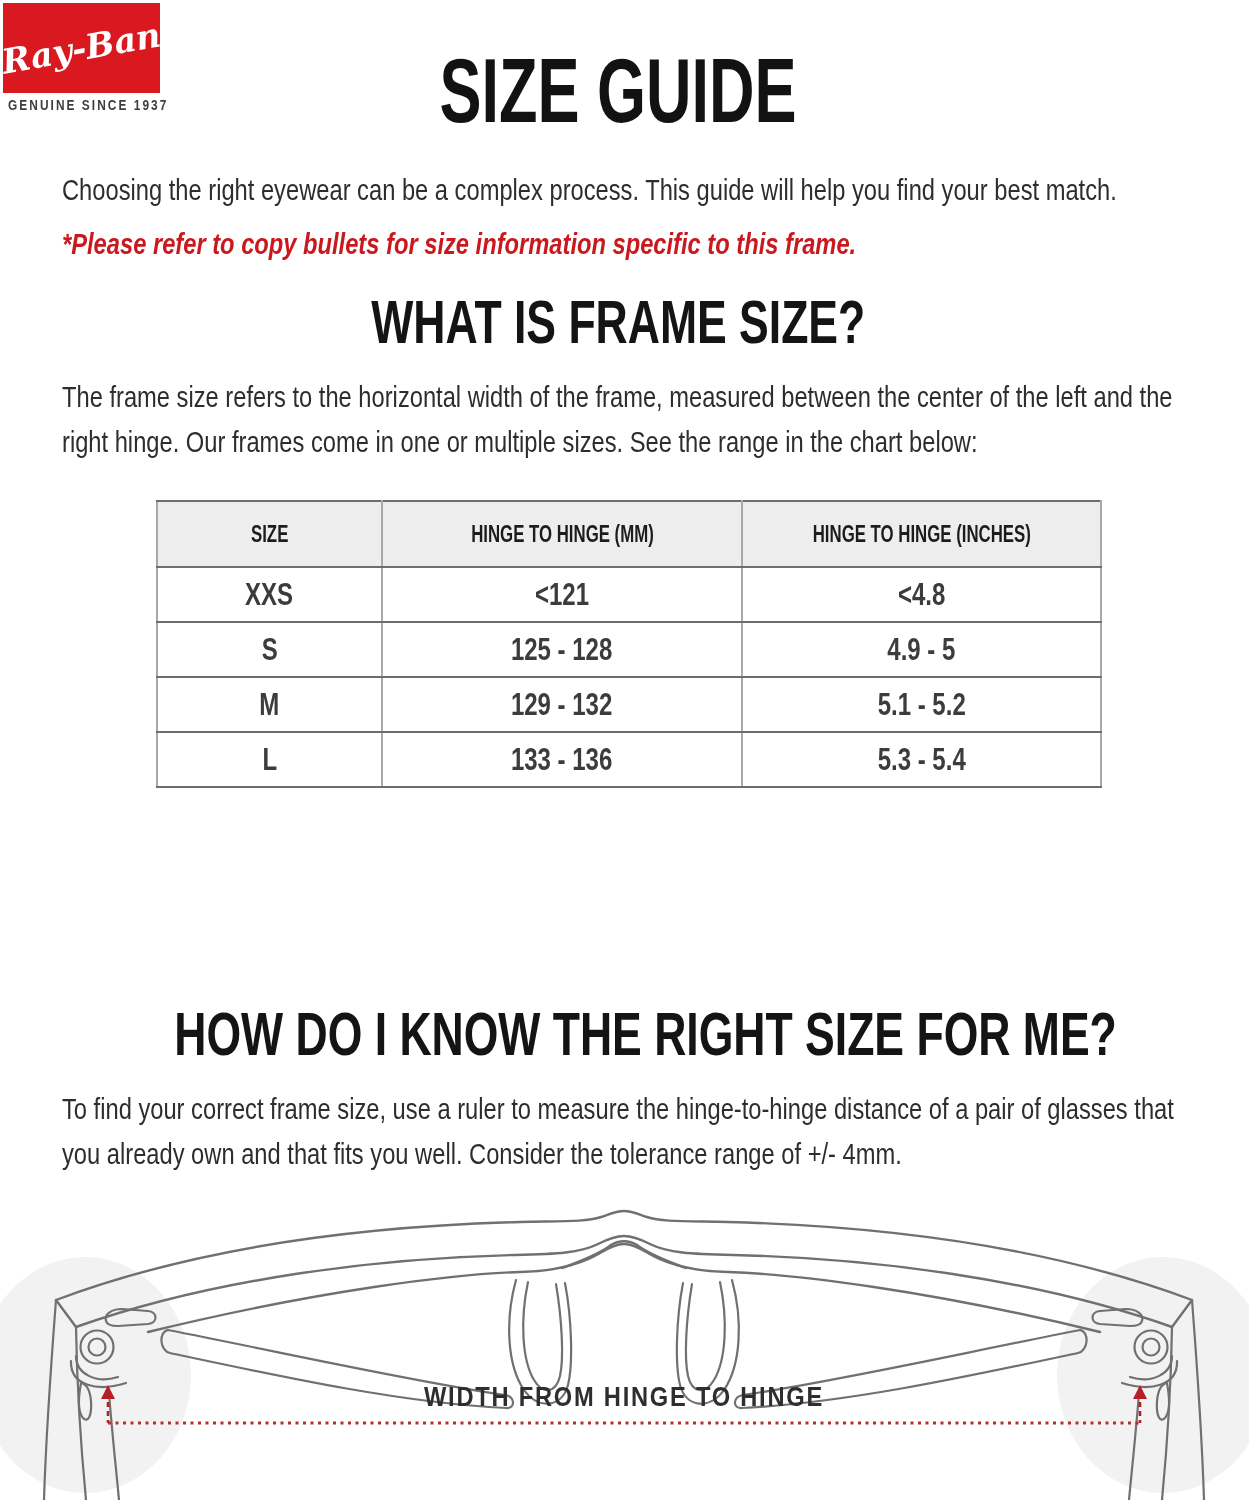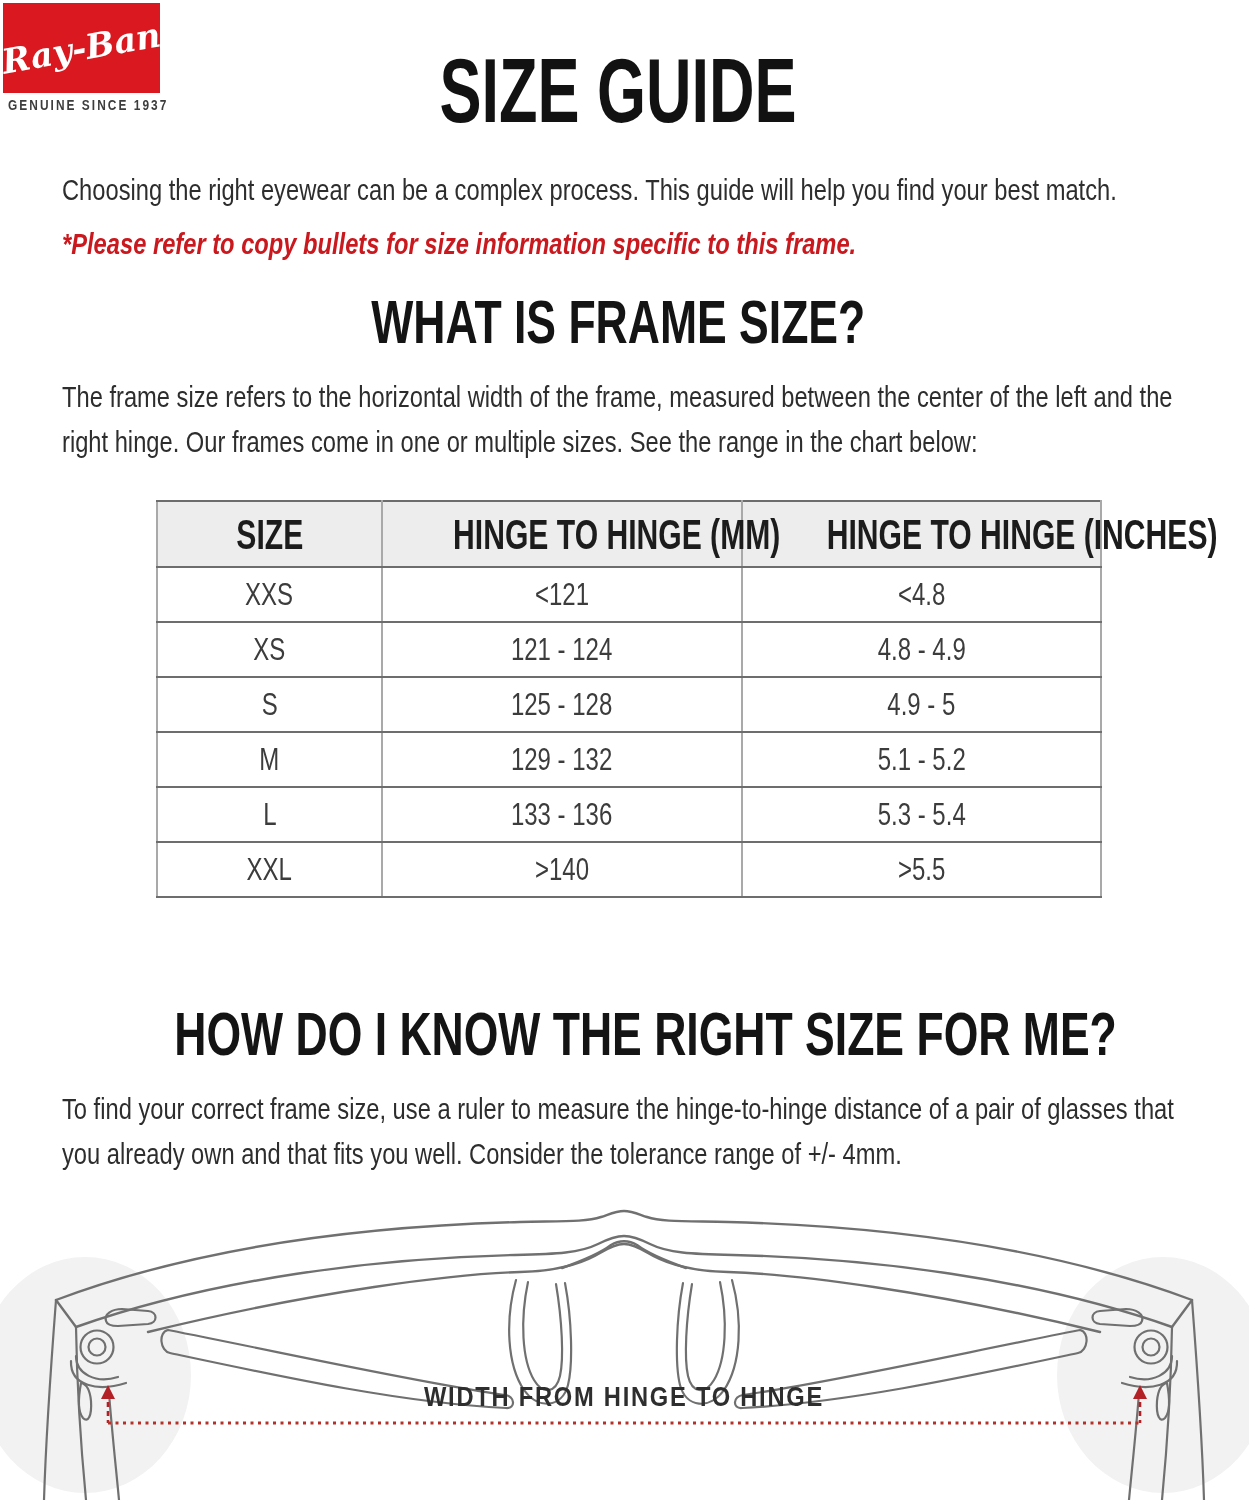--- a/index.html
+++ b/index.html
@@ -39,22 +39,22 @@
   .para2 { top:1086px; }
   
   .size-table-wrap { position:absolute; left:156px; top:500px; }
   table { border-collapse:collapse; table-layout:fixed; width:944px; }
   col.c1 { width:225px; } col.c2 { width:360px; } col.c3 { width:359px; }
   th, td {
     border-top:2px solid #6d6d6d; border-bottom:2px solid #6d6d6d;
     border-left:2px solid #a9a9a9; border-right:2px solid #a9a9a9;
     text-align:center; vertical-align:middle; white-space:nowrap;
   }
-  th { height:66px; background:#ededed; font-size:43px; font-weight:bold; color:#1c1c1c; }
-  td { height:55px; font-size:32px; font-weight:normal; color:#3c3c3c; }
+  th { height:66px; background:#ededed; font-size:24px; font-weight:bold; color:#1c1c1c; }
+  td { height:55px; font-size:32px; font-weight:bold; color:#3c3c3c; }
   .hc { display:inline-block; transform:scaleX(.70); transform-origin:center; white-space:nowrap; }
   .tc { display:inline-block; transform:scaleX(.75); transform-origin:center; white-space:nowrap; }
   
   .diagram { position:absolute; left:0; top:1180px; width:1249px; height:320px; }
 </style>
 </head>
 <body>
 
 <div id="page">
 
@@ -91,43 +91,33 @@
           <th><span class="hc">HINGE TO HINGE (INCHES)</span></th>
         </tr>
       </thead>
       <tbody>
         <tr>
           <td><span class="tc">XXS</span></td>
           <td><span class="tc">&lt;121</span></td>
           <td><span class="tc">&lt;4.8</span></td>
         </tr>
         <tr>
-          <td><span class="tc">XS</span></td>
-          <td><span class="tc">121 - 124</span></td>
-          <td><span class="tc">4.8 - 4.9</span></td>
-        </tr>
-        <tr>
           <td><span class="tc">S</span></td>
           <td><span class="tc">125 - 128</span></td>
           <td><span class="tc">4.9 - 5</span></td>
         </tr>
         <tr>
           <td><span class="tc">M</span></td>
           <td><span class="tc">129 - 132</span></td>
           <td><span class="tc">5.1 - 5.2</span></td>
         </tr>
         <tr>
           <td><span class="tc">L</span></td>
           <td><span class="tc">133 - 136</span></td>
           <td><span class="tc">5.3 - 5.4</span></td>
-        </tr>
-        <tr>
-          <td><span class="tc">XXL</span></td>
-          <td><span class="tc">&gt;140</span></td>
-          <td><span class="tc">&gt;5.5</span></td>
         </tr>
       </tbody>
     </table>
   </div>
 
   <div class="center-line h2 h2b">
     <span class="sx73">HOW DO I KNOW THE RIGHT SIZE FOR ME?</span>
   </div>
   <div class="body-text para2">To find your correct frame size, use a ruler to measure the hinge-to-hinge distance of a pair of glasses that you already own and that fits you well. Consider the tolerance range of +/- 4mm.</div>
 

